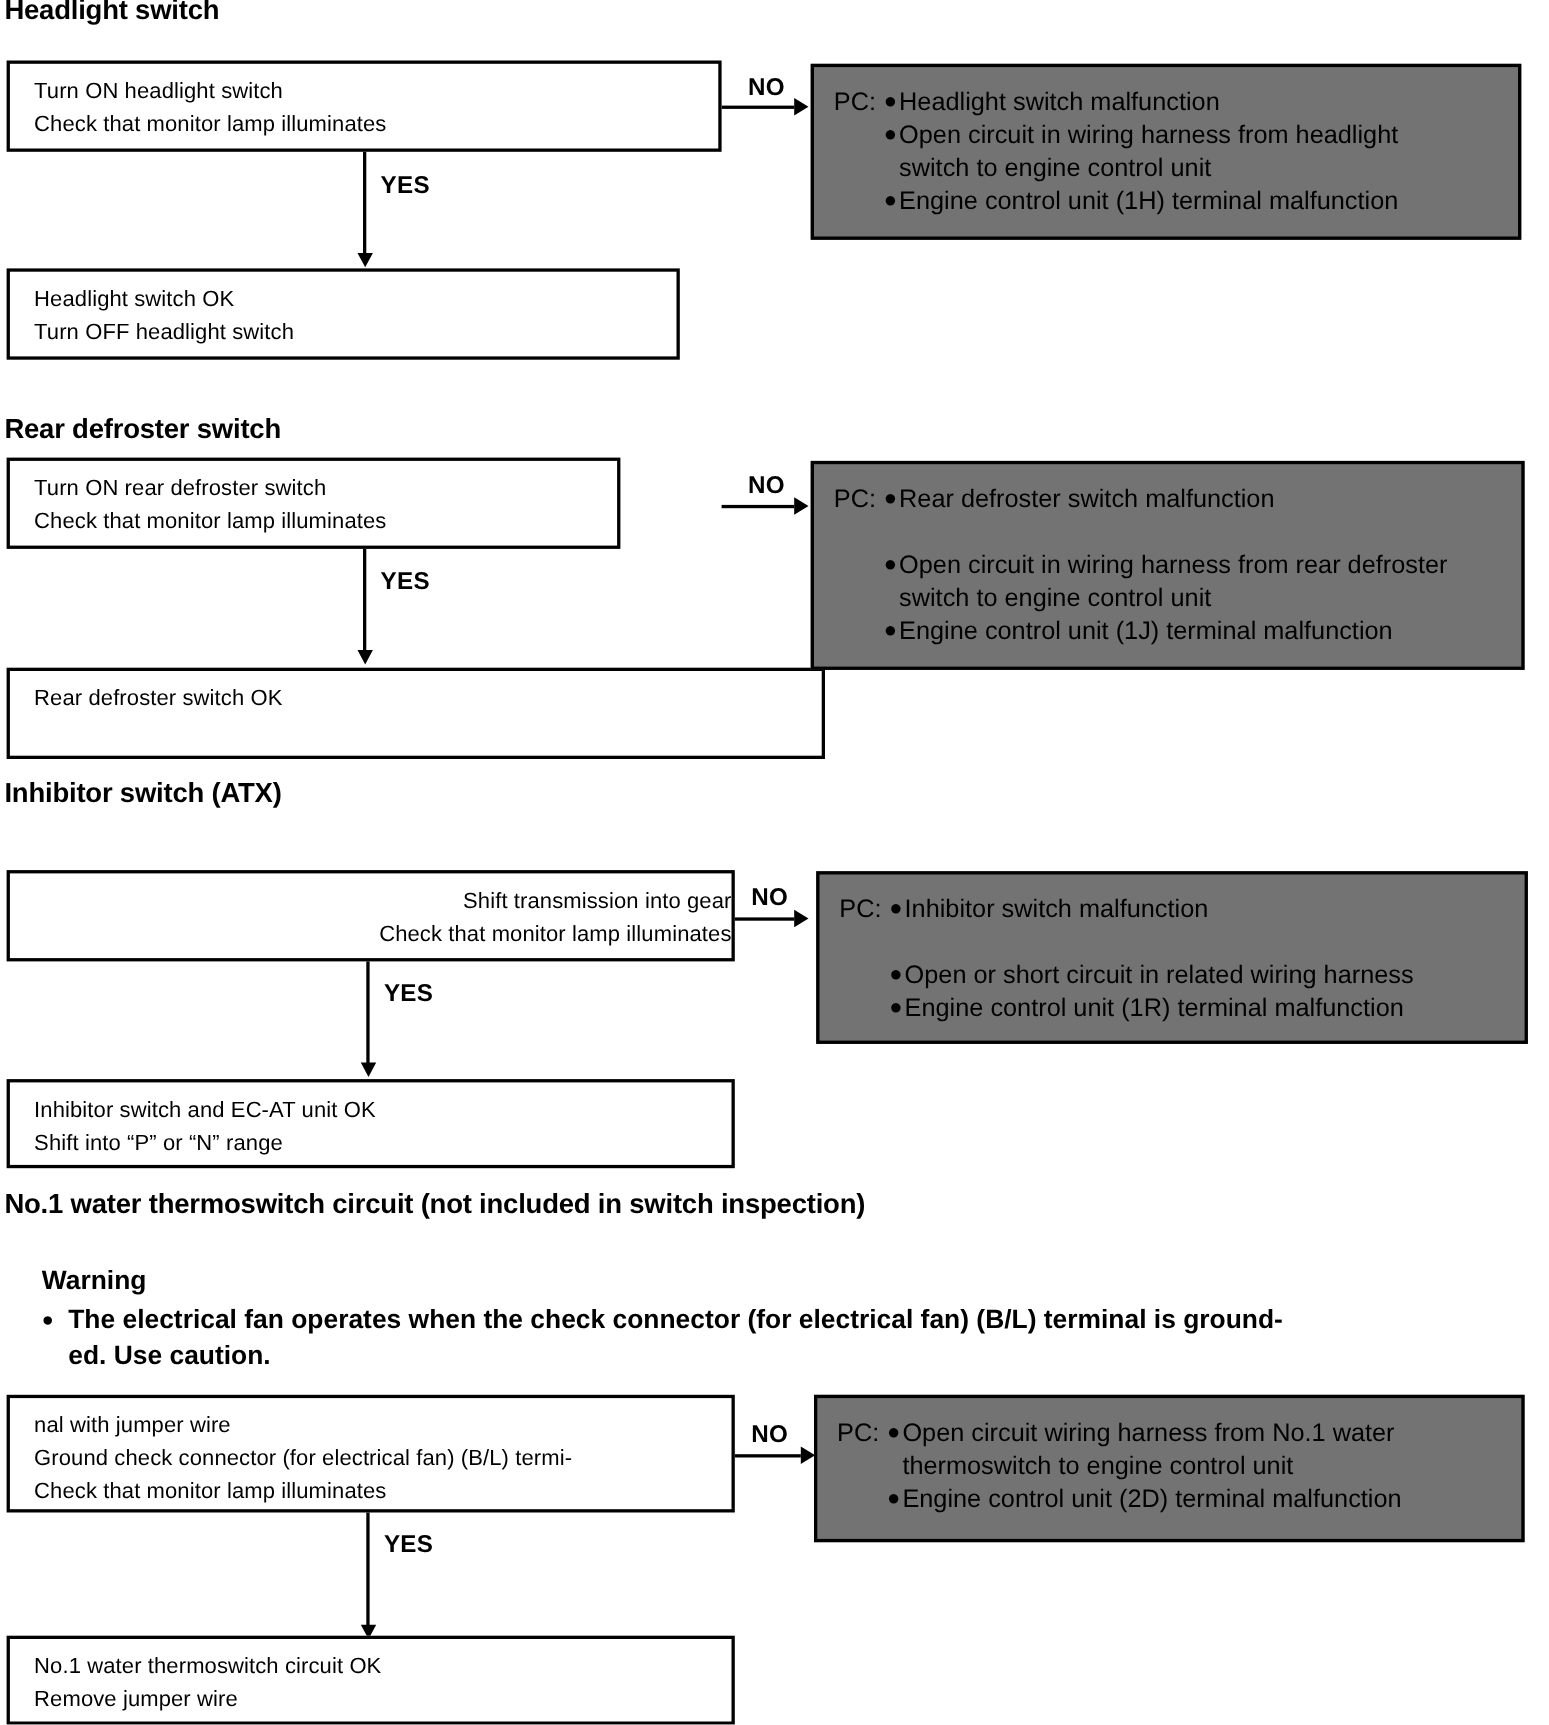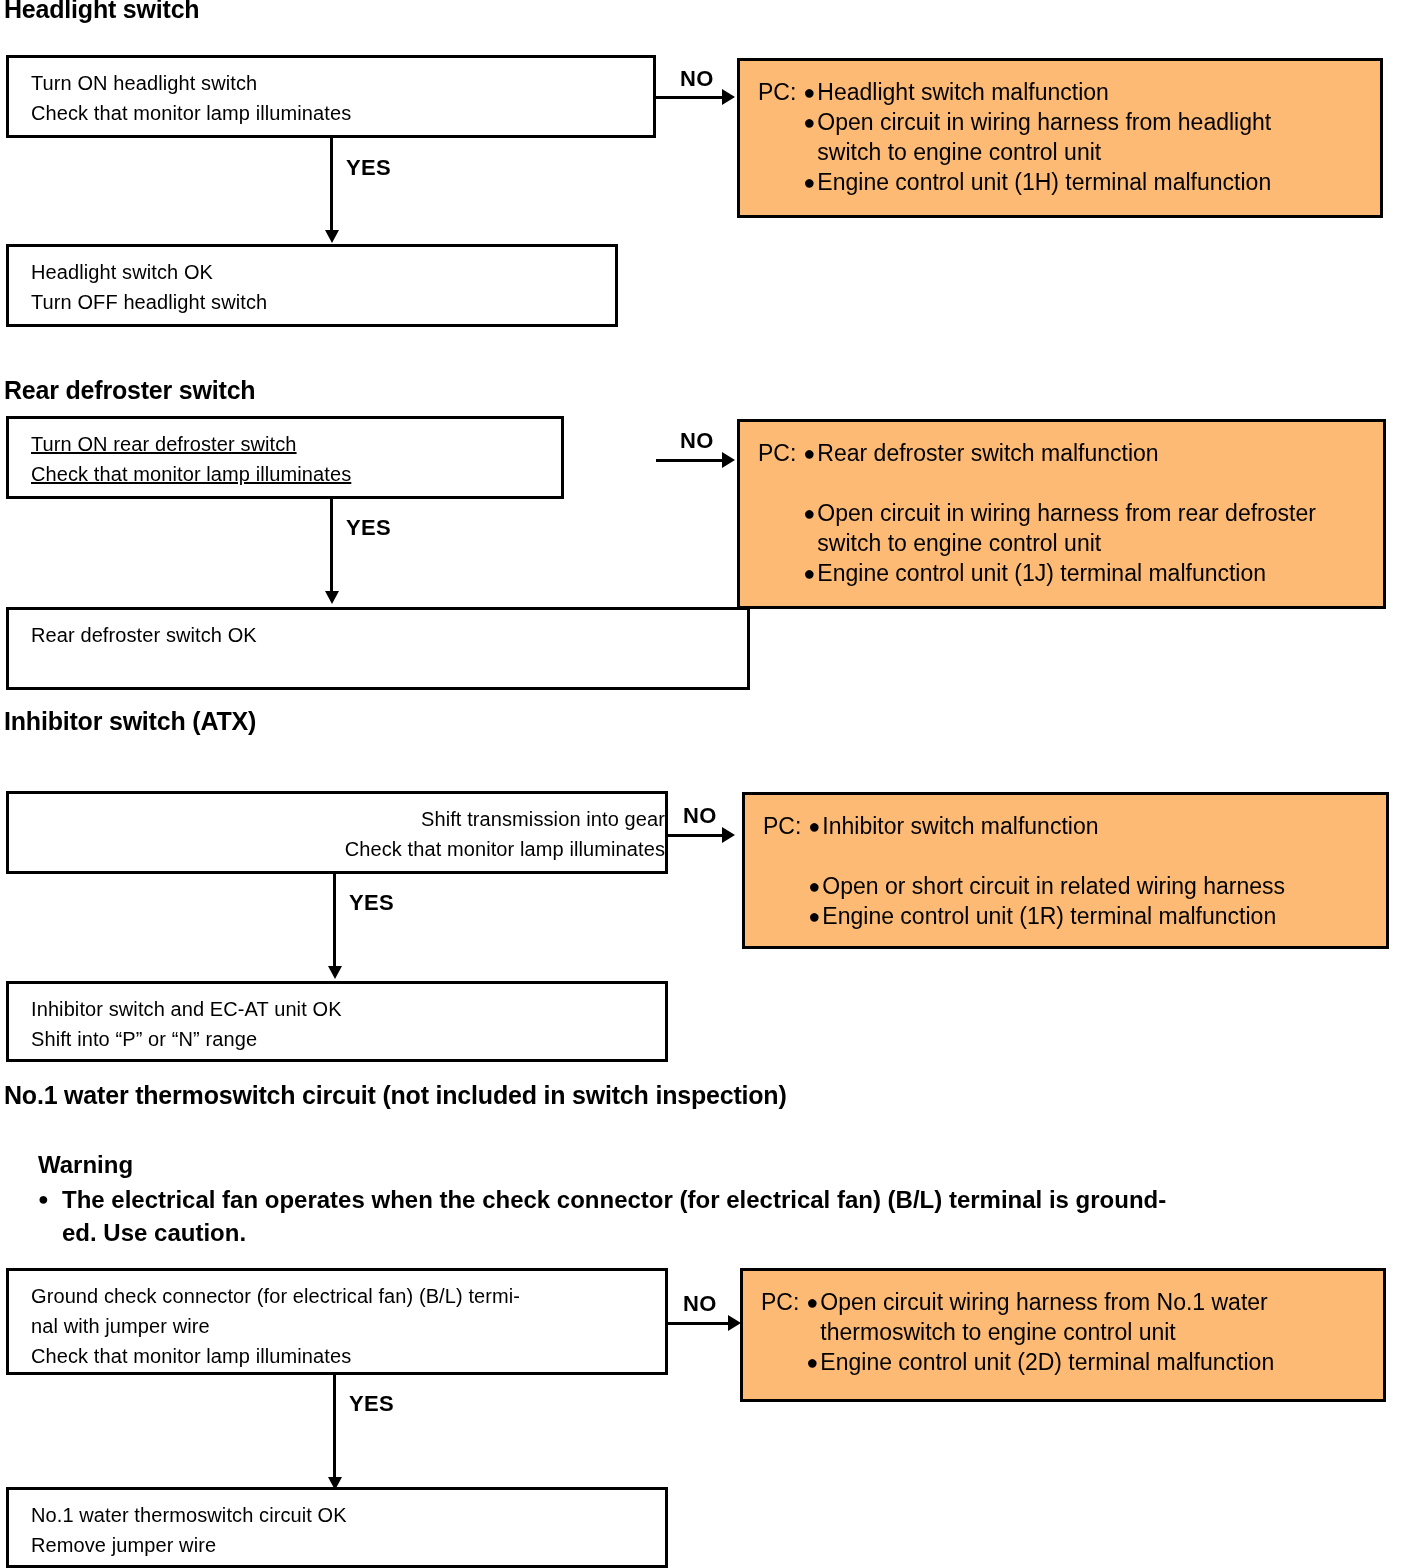--- a/index.html
+++ b/index.html
@@ -37,21 +37,21 @@
     font-size: 20px;
     line-height: 30px;
     padding: 10px 0 0 22px;
     letter-spacing: 0.1px;
   }
   .flow-box .box-text div { white-space: nowrap; }
 
   .pc-box {
     border: 3px solid #000;
     box-sizing: border-box;
-    background: #fdba74;
+    background: #737373;
   }
   .pc-inner {
     display: flex;
     padding: 16px 0 0 18px;
     font-size: 23px;
     line-height: 30px;
   }
   .pc-label {
     flex: 0 0 auto;
     padding-right: 7px;
@@ -164,21 +164,21 @@
           <span class="pc-item-text">
             <div>Engine control unit (1H) terminal malfunction</div>
           </span>
         </div>
       </div>
     </div>
   </div>
 
   <div class="abs section-heading" style="left:4px; top:377px;">Rear defroster switch</div>
 
-  <div class="abs flow-box" style="left:6px; top:416px; width:558px; height:83px;text-decoration:underline;">
+  <div class="abs flow-box" style="left:6px; top:416px; width:558px; height:83px;">
     <div class="box-text">
       <div>Turn ON rear defroster switch</div>
       <div>Check that monitor lamp illuminates</div>
     </div>
   </div>
 
   <div class="abs h-line" style="left:656px; top:459px; width:66px;"></div>
   <div class="abs arrow-right" style="left:722px; top:452px;"></div>
   <div class="abs no-label" style="left:680px; top:428px;">NO</div>
 
@@ -279,22 +279,22 @@
       <span class="wbullet">●</span>
       <span class="wtext">
         <div>The electrical fan operates when the check connector (for electrical fan) (B/L) terminal is ground-</div>
         <div>ed. Use caution.</div>
       </span>
     </div>
   </div>
 
   <div class="abs flow-box" style="left:6px; top:1268px; width:662px; height:107px;">
     <div class="box-text">
+      <div>nal with jumper wire</div>
       <div>Ground check connector (for electrical fan) (B/L) termi-</div>
-      <div>nal with jumper wire</div>
       <div>Check that monitor lamp illuminates</div>
     </div>
   </div>
 
   <div class="abs h-line" style="left:668px; top:1322px; width:60px;"></div>
   <div class="abs arrow-right" style="left:728px; top:1315px;"></div>
   <div class="abs no-label" style="left:683px; top:1291px;">NO</div>
 
   <div class="abs v-line" style="left:333px; top:1375px; height:104px;"></div>
   <div class="abs arrow-down" style="left:328px; top:1477px;"></div>

